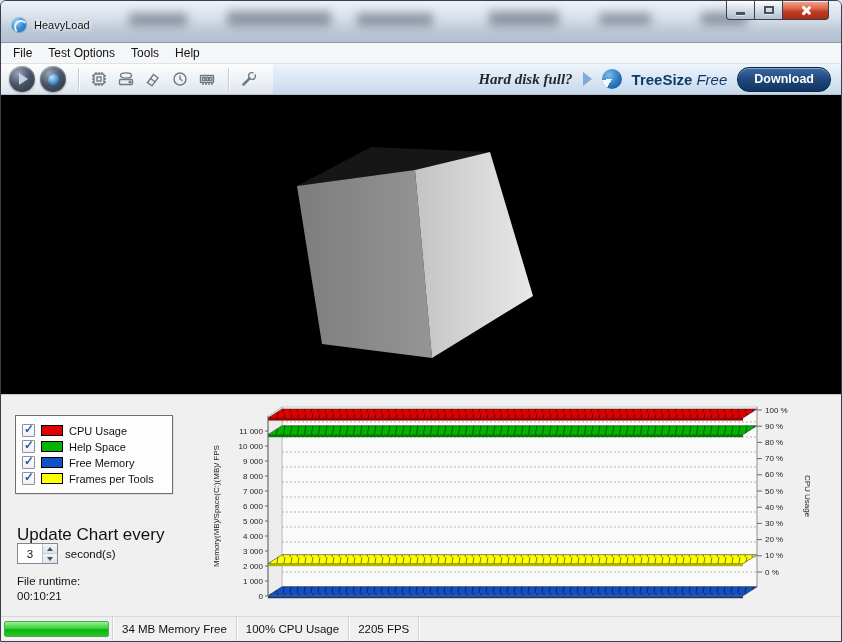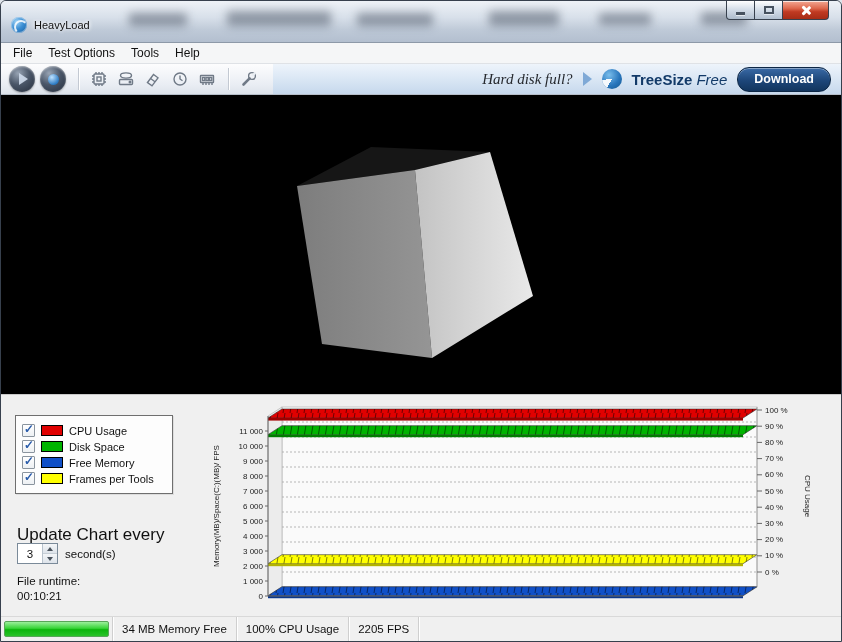--- a/index.html
+++ b/index.html
@@ -51,21 +51,21 @@
     border-bottom:6px solid transparent; margin-left:2px; opacity:.9; }
   .orb-stop { width:11px; height:11px; border-radius:50%;
     background:radial-gradient(circle at 35% 30%, #bfe2ff, #2d7cc4 70%, #14518b); }
   .tb-sep { width:1px; height:22px; background:#c3c9d2; box-shadow:1px 0 0 #fff; margin:0 7px; }
   .tb-btn { width:25px; height:25px; border:none; background:transparent; display:flex;
     align-items:center; justify-content:center; cursor:pointer; margin-right:2px; }
   .tb-btn svg { stroke:#707a87; fill:none; stroke-width:1.4; }
 
   .ad { flex:1; height:100%; margin-left:10px; display:flex; align-items:center; justify-content:flex-end;
     gap:10px; padding-right:10px; background:linear-gradient(180deg,#eef4fb 0%,#d6e4f3 60%,#c6d8ec 100%); cursor:pointer; }
-  .ad-question { font-family:"Liberation Serif", serif; font-style:italic; font-weight:normal;
+  .ad-question { font-family:"Liberation Serif", serif; font-style:italic; font-weight:bold;
     font-size:15px; color:#26292e; }
   .ad-chevron { width:0; height:0; border-left:9px solid #7fa9d6; border-top:7px solid transparent;
     border-bottom:7px solid transparent; }
   .ts-logo { position:relative; width:20px; height:20px; border-radius:50%;
     background:radial-gradient(circle at 35% 30%, #79bdeb 0%, #2a77bd 55%, #14578f 100%); }
   .ts-logo::after { content:""; position:absolute; inset:0; border-radius:50%;
     background:conic-gradient(from 210deg at 50% 50%, rgba(255,255,255,.95) 0 55deg, transparent 55deg); }
   .ts-name { font-size:15px; color:#123a68; white-space:nowrap; }
   .ts-name b { font-weight:bold; }
   .ts-name i { font-style:italic; margin-left:4px; font-weight:normal; }
@@ -233,21 +233,21 @@
   <div class="bottom-panel">
     <div class="legend-box">
       <div class="legend-row">
         <div class="checkbox"></div>
         <div class="swatch" style="background: rgb(224, 0, 0);"></div>
         <span class="legend-label">CPU Usage</span>
       </div>
       <div class="legend-row">
         <div class="checkbox"></div>
         <div class="swatch" style="background: rgb(0, 180, 0);"></div>
-        <span class="legend-label">Disk Space</span>
+        <span class="legend-label">Help Space</span>
       </div>
       <div class="legend-row">
         <div class="checkbox"></div>
         <div class="swatch" style="background: rgb(16, 80, 200);"></div>
         <span class="legend-label">Free Memory</span>
       </div>
       <div class="legend-row">
         <div class="checkbox"></div>
         <div class="swatch" style="background: rgb(255, 255, 0);"></div>
         <span class="legend-label">Frames per Tools</span>

